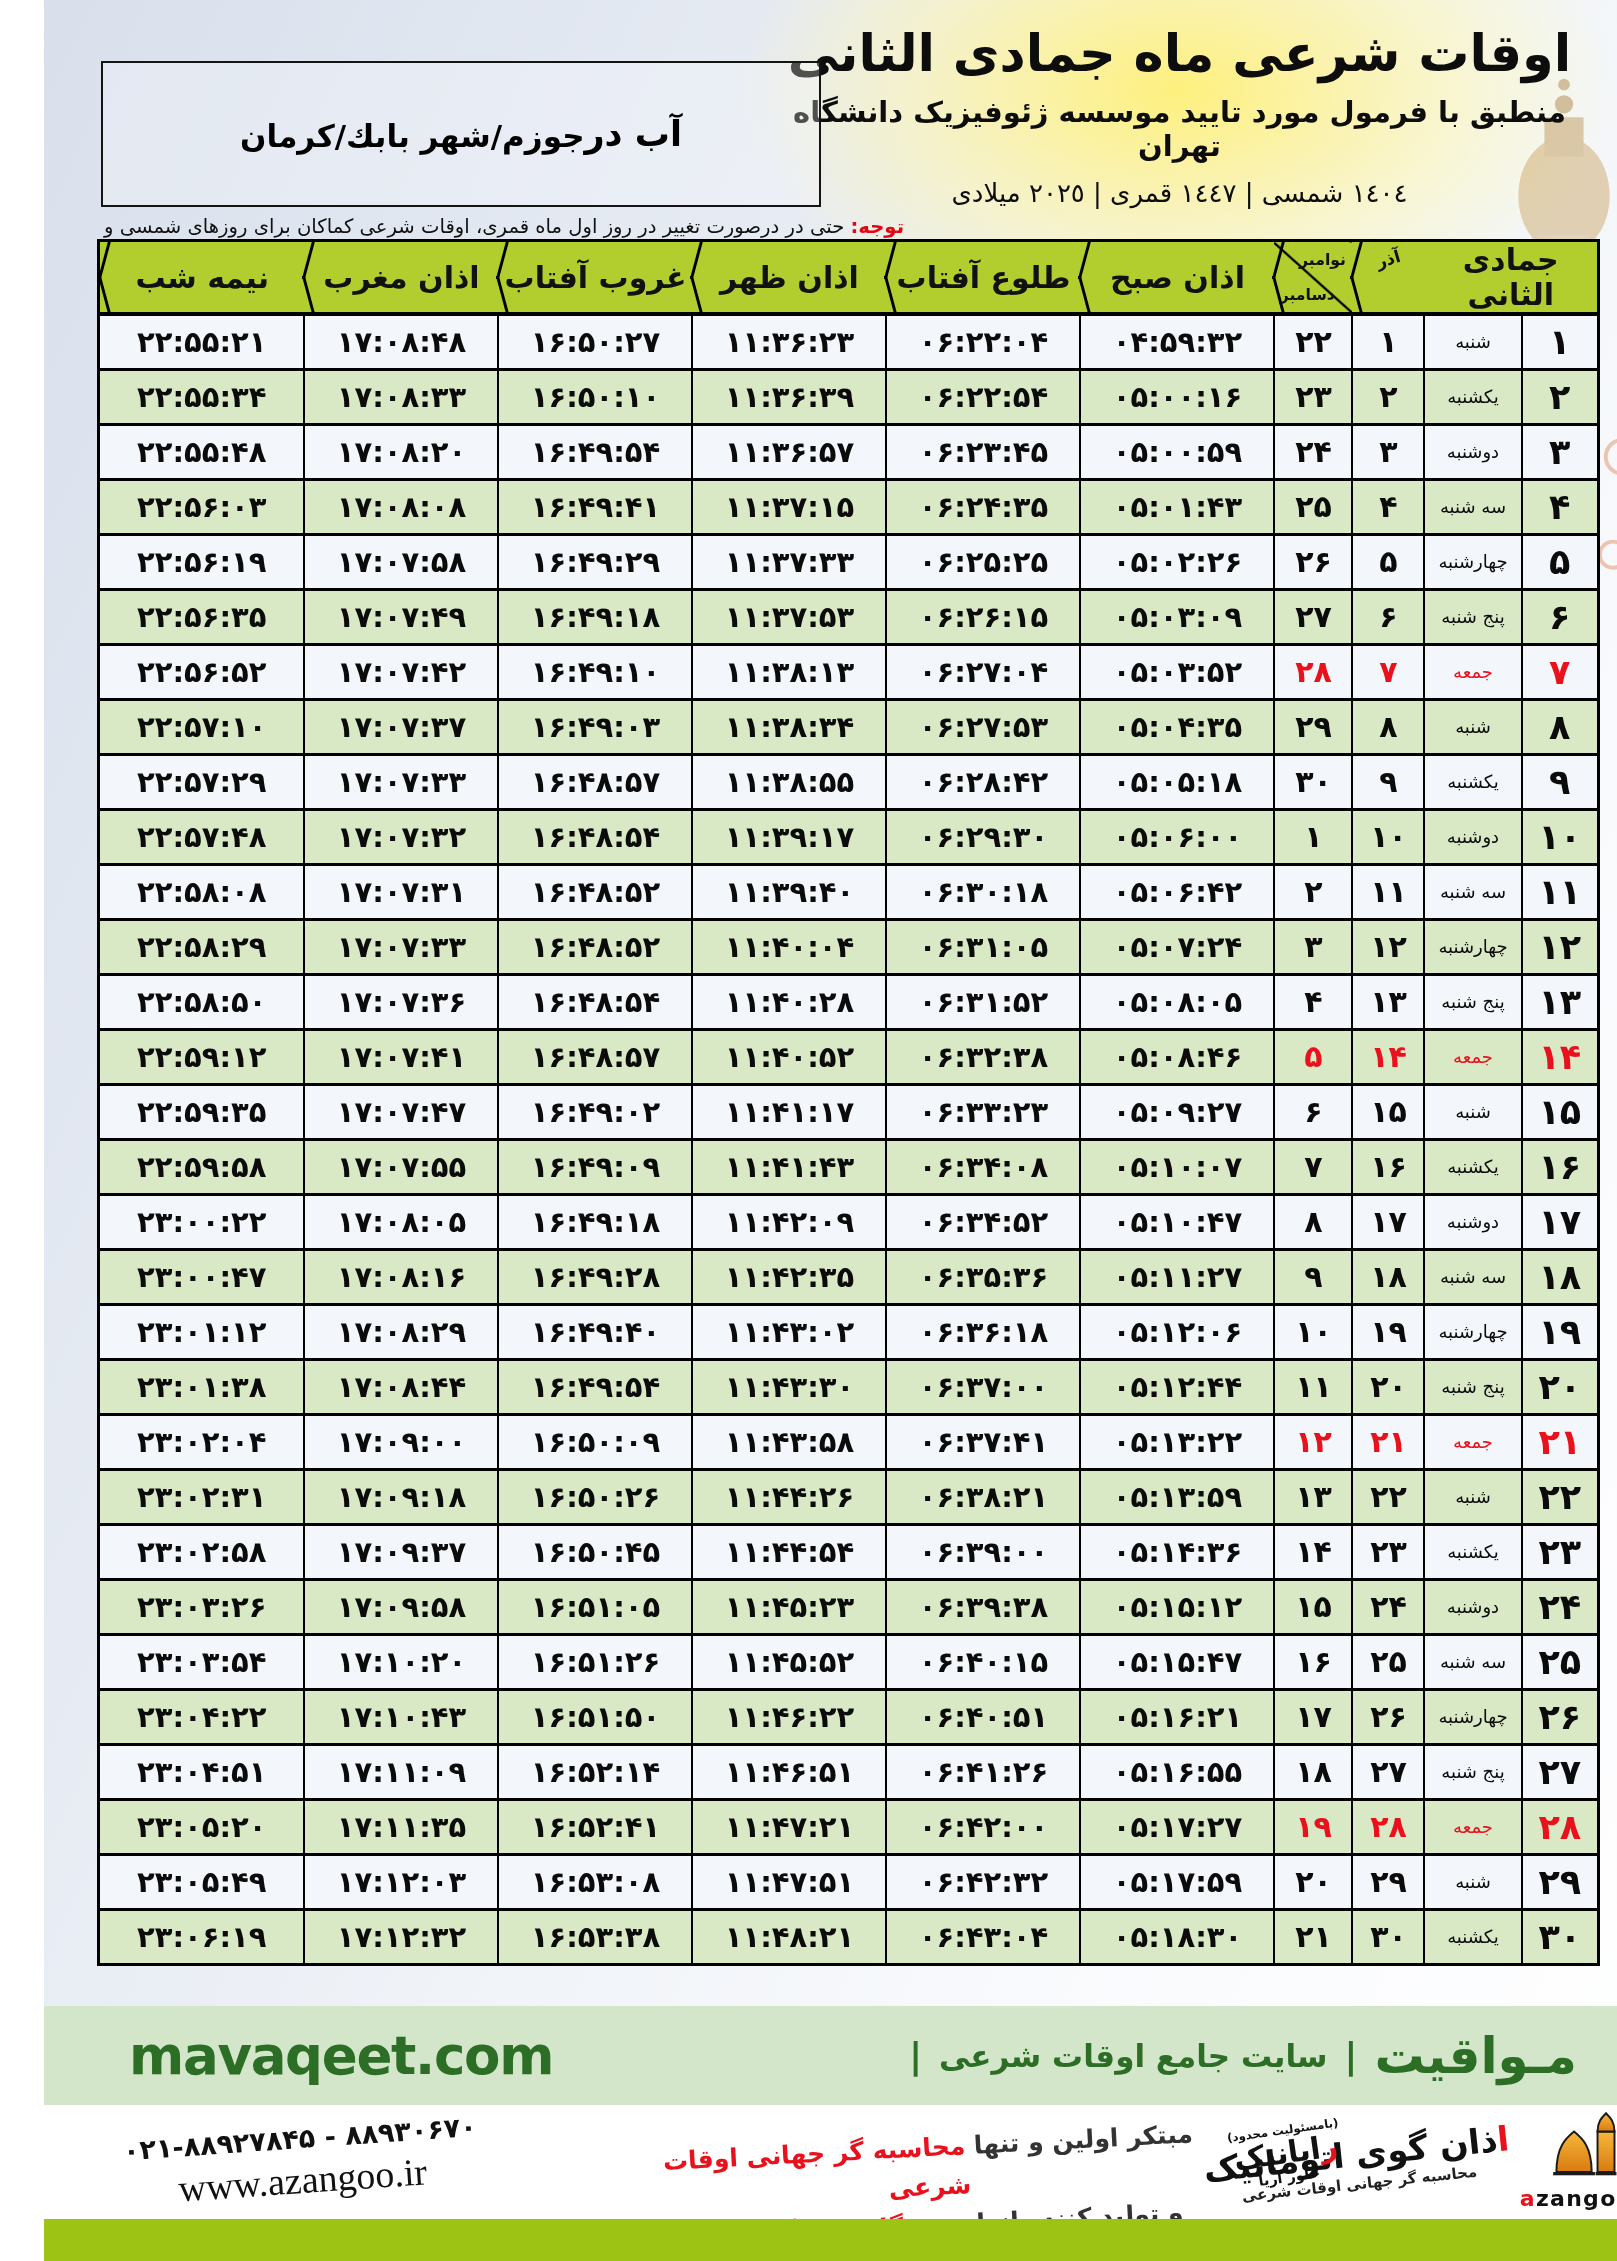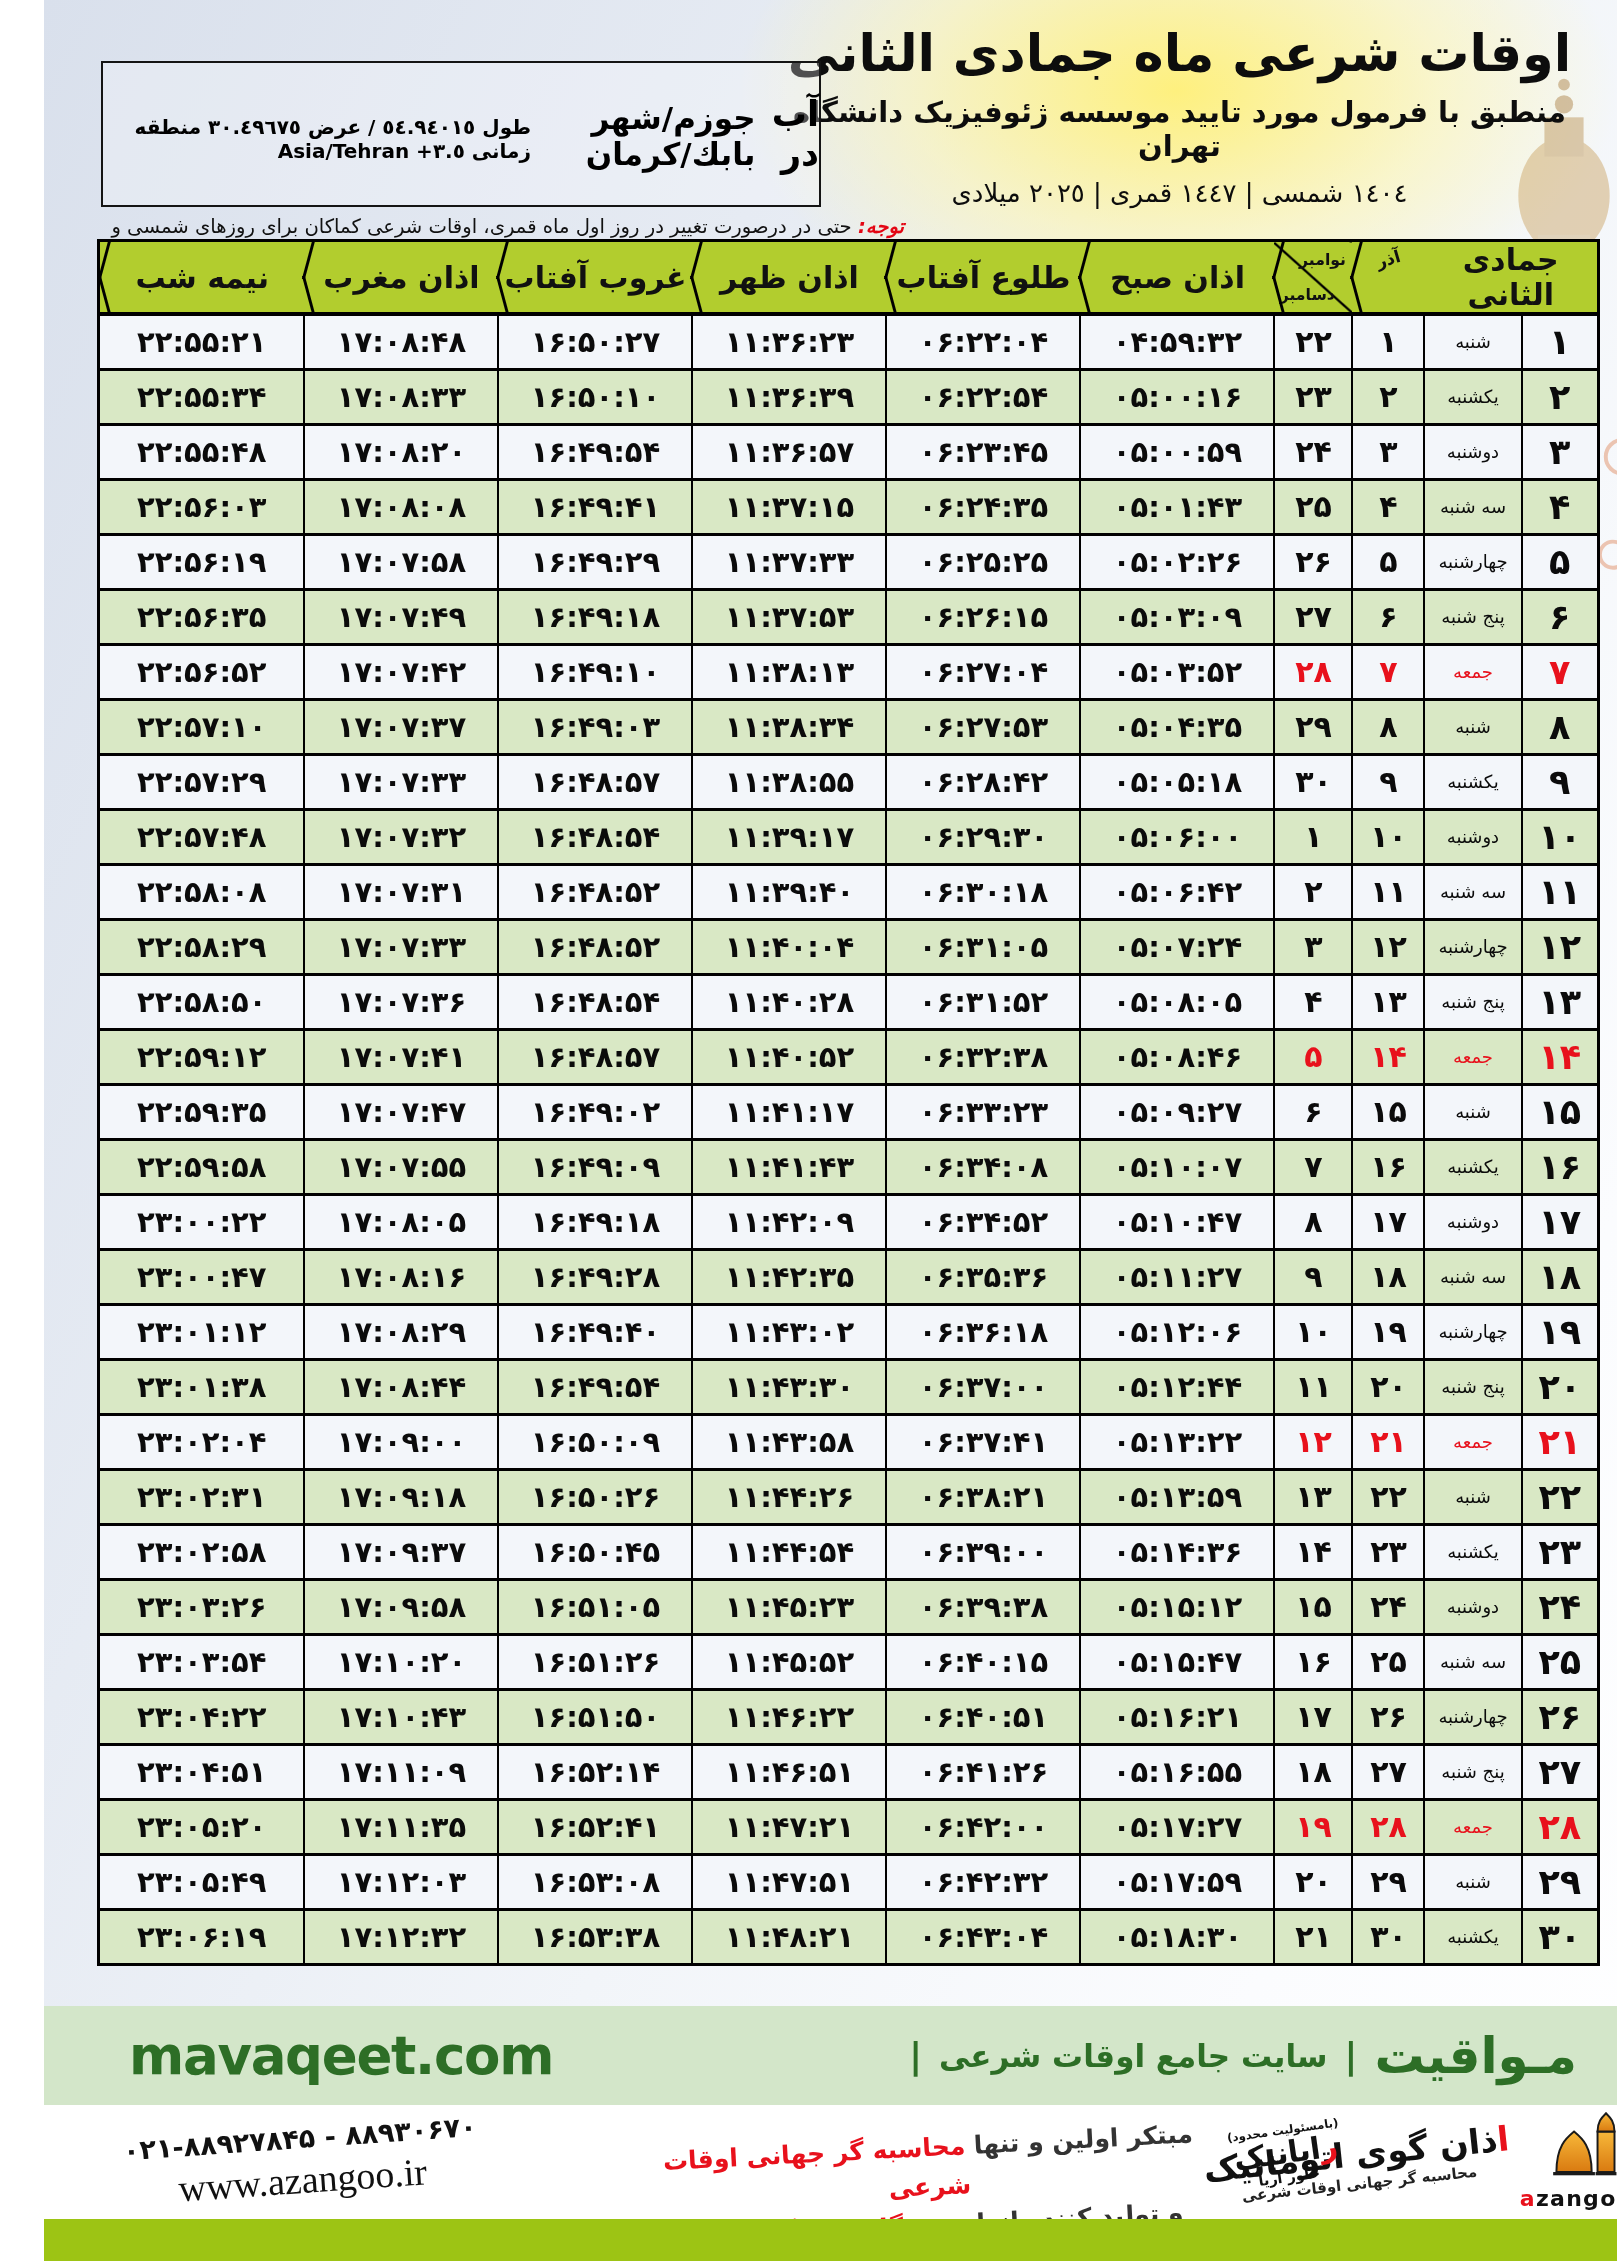--- a/index.html
+++ b/index.html
@@ -16,21 +16,21 @@
   .header-right{position:absolute;right:65px;top:25px;width:835px;text-align:center;color:#0d0d0d;}
   .main-title{font-size:51px;font-weight:bold;line-height:1.15;}
   .sub-title{font-size:29px;font-weight:bold;margin-top:11.7px;}
   .years-line{font-size:26px;margin-top:14.4px;}
   .loc-box{position:absolute;left:57px;top:61px;width:716px;height:142px;border:2.6px solid #141414;
     background:rgba(252,253,255,.28);display:flex;flex-direction:row;justify-content:center;align-items:center;}
   .loc1{font-size:35px;font-weight:bold;}
   .loc2{font-size:31px;font-weight:bold;margin-top:3.9px;}
   .loc3{font-size:20px;font-weight:bold;margin-top:9px;}
   .notice{position:absolute;left:39px;top:215px;width:821px;font-size:19.6px;text-align:right;color:#111;}
-  .notice .red{color:#e30613;font-weight:bold;font-style:italic;}
+  .notice .red{color:#e30613;font-weight:bold;}
   
   table.times{position:absolute;right:62px;top:239px;width:1501px;border-collapse:collapse;table-layout:fixed;
     border:3.3px solid #000;background:#fff;}
   thead tr{height:73px;background:#b2cd2e;}
   thead{border-bottom:4.6px solid #000;}
   th{position:relative;font-weight:bold;color:#111;padding:0;vertical-align:middle;}
   th.chev::before{content:'';position:absolute;left:2.6px;top:-1.3px;height:54%;width:2.6px;background:#000;transform:skewX(-15deg);}
   th.chev::after{content:'';position:absolute;left:2.6px;bottom:-1.3px;height:54%;width:2.6px;background:#000;transform:skewX(15deg);}
   .th-jamadi{font-size:30px;}
   .th-azar{font-size:17px;vertical-align:top;padding-top:6.5px;}
@@ -109,21 +109,20 @@
 
   <div class="header-right">
     <div class="main-title">اوقات شرعی ماه جمادی الثانی</div>
     <div class="sub-title">منطبق با فرمول مورد تایید موسسه ژئوفیزیک دانشگاه تهران</div>
     <div class="years-line">١٤٠٤ شمسی | ١٤٤٧ قمری | ٢٠٢٥ میلادی</div>
   </div>
 
   <div class="loc-box">
     <div class="loc1">آب در</div>
     <div class="loc2">جوزم/شهر بابك/كرمان</div>
-    <div class="loc3">طول ٥٤.٩٤٠١٥ / عرض ٣٠.٤٩٦٧٥ منطقه زمانی ٣.٥+ Asia/Tehran</div>
   </div>
 
   <div class="notice">
     <span class="red">توجه:</span><span> حتی در درصورت تغییر در روز اول ماه قمری، اوقات شرعی کماکان برای روزهای شمسی و میلادی معتبر است.</span>
   </div>
 
   <table class="times">
     <colgroup>
       <col style="width:77px">
         <col style="width:97px">

